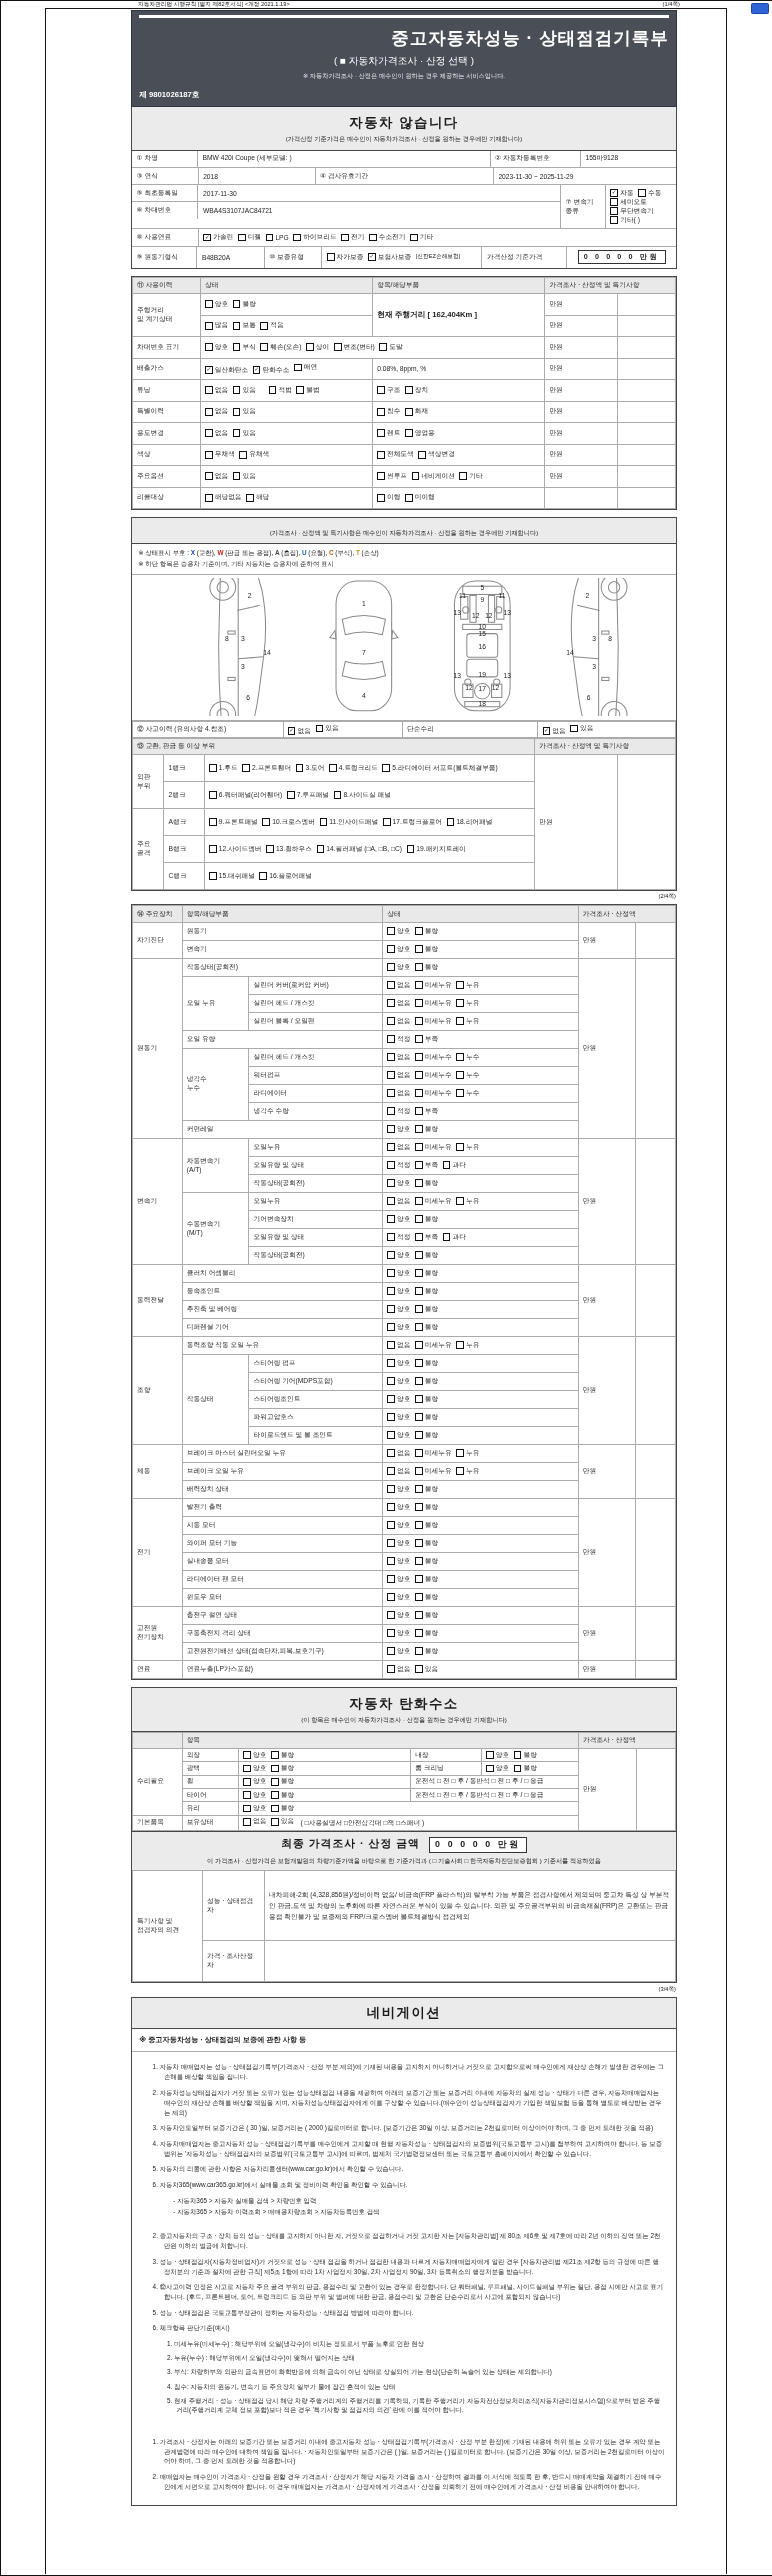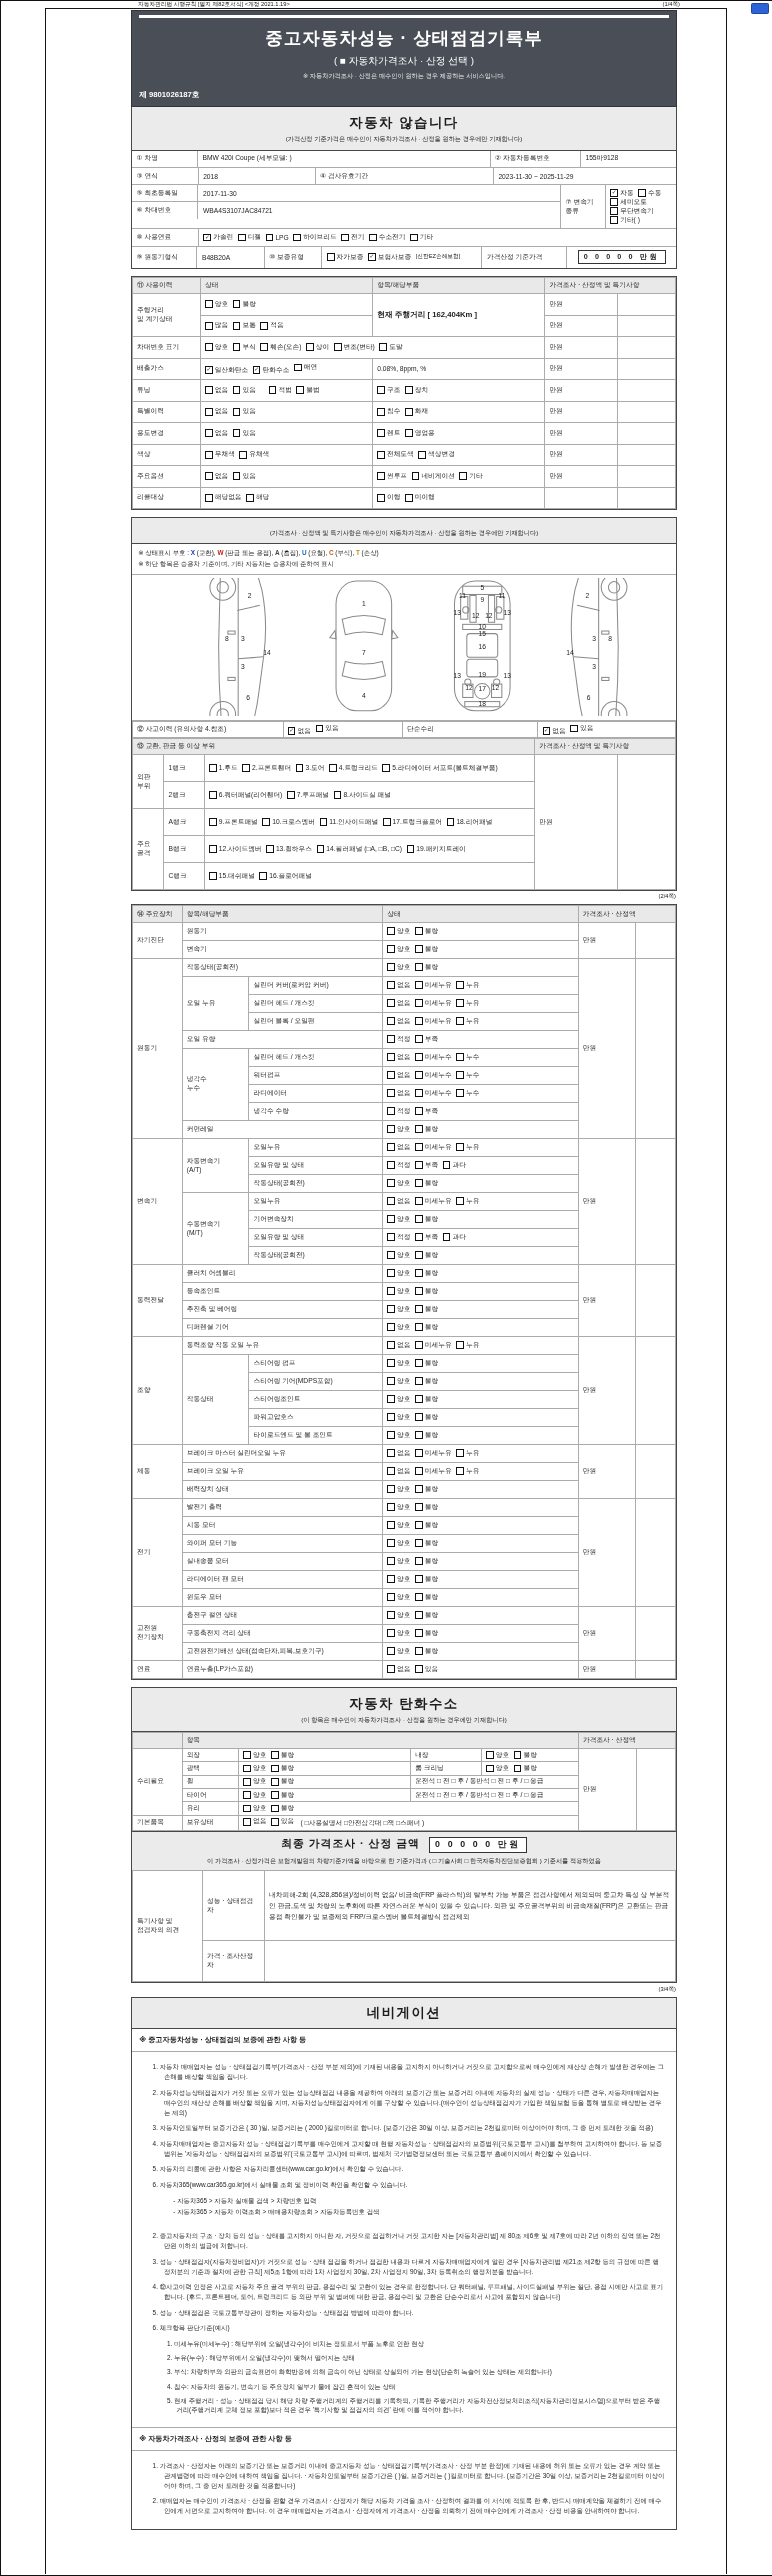--- a/index.html
+++ b/index.html
@@ -9,21 +9,21 @@
   .pagecol{position:absolute;left:45px;top:8.2px;width:680px;height:2565px;
            border-left:1px solid #151515;border-right:1px solid #151515;border-top:1px solid #151515;}
   .metaline{position:absolute;left:138px;top:1px;width:542px;font-size:5.7px;display:flex;justify-content:space-between;color:#111;}
   .blueicon{position:absolute;right:4.1px;top:2.6px;width:15.5px;height:9.8px;background:#2e63d6;border-radius:1.5px;border:0.5px solid #1c47a8;}
   .content{position:absolute;left:131px;top:10.3px;width:546px;}
   .pgmark{font-size:5.7px;text-align:right;margin:2.1px 1px 3.1px 0;color:#111;}
 
   
   .dark{background:#4a4f57;color:#fff;padding:3.1px 7.2px 5.2px;border:1px solid #31343a;}
   .dark .wline{height:2.6px;background:#fff;margin:1px 0 8.2px;}
-  .dk-title{text-align:center;font-size:17.5px;font-weight:bold;letter-spacing:1px;}
+  .dk-title{text-align:right;font-size:17.5px;font-weight:bold;letter-spacing:1px;}
   .dk-sub{text-align:center;font-size:9.8px;margin-top:5.2px;}
   .dk-note{text-align:center;font-size:6.2px;margin-top:4.1px;color:#e8e8e8;}
   .dk-no{font-size:7.7px;font-weight:bold;margin:8.2px 0 1px;}
 
   .sect{border:1px solid #474747;border-top-width:1.5px;margin-top:7.2px;background:#fff;}
   .band{background:#ebebeb;text-align:center;padding:6.7px 0 5.7px;border-bottom:1px solid #474747;}
   .band h2{margin:0;font-size:13.4px;font-weight:bold;letter-spacing:1.5px;}
   .band .bn{font-size:6.2px;margin-top:3.6px;color:#222;}
 
   table{border-collapse:collapse;width:100%;}
@@ -1299,21 +1299,20 @@
         <div class="ni">3.  성능 · 상태점검자(자동차정비업자)가 거짓으로 성능 · 상태 점검을 하거나 점검한 내용과 다르게 자동차매매업자에게 알린 경우 [자동차관리법 제21조 제2항 등의 규정에 따른 행정처분의 기준과 절차에 관한 규칙] 제5조 1항에 따라 1차 사업정지 30일, 2차 사업정지 90일, 3차 등록취소의 행정처분을 받습니다.</div>
         <div class="ni">4.  ⑫사고이력 인정은 사고로 자동차 주요 골격 부위의 판금, 용접수리 및 교환이 있는 경우로 한정합니다. 단 쿼터패널, 루프패널, 사이드실패널 부위는 절단, 용접 시에만 사고로 표기합니다. (후드, 프론트펜더, 도어, 트렁크리드 등 외판 부위 및 범퍼에 대한 판금, 용접수리 및 교환은 단순수리로서 사고에 포함되지 않습니다)</div>
         <div class="ni">5.  성능 · 상태점검은 국토교통부장관이 정하는 자동차성능 · 상태점검 방법에 따라야 합니다.</div>
         <div class="ni">6.  체크항목 판단기준(예시)</div>
         <div class="nsub">1.  미세누유(미세누수) : 해당부위에 오일(냉각수)이 비치는 정도로서 부품 노후로 인한 현상</div>
         <div class="nsub">2.  누유(누수) : 해당부위에서 오일(냉각수)이 맺혀서 떨어지는 상태</div>
         <div class="nsub">3.  부식: 차량하부와 외판의 금속표면이 화학반응에 의해 금속이 아닌 상태로 상실되어 가는 현상(단순히 녹슬어 있는 상태는 제외합니다)</div>
         <div class="nsub">4.  침수: 자동차의 원동기, 변속기 등 주요장치 일부가 물에 잠긴 흔적이 있는 상태</div>
         <div class="nsub">5.  현재 주행거리 · 성능 · 상태점검 당시 해당 차량 주행거리계의 주행거리를 기록하되, 기록한 주행거리가 자동차전산정보처리조직(자동차관리정보시스템)으로부터 받은 주행거리(주행거리계 교체 정보 포함)보다 적은 경우 '특기사항 및 점검자의 의견' 란에 이를 적어야 합니다.</div>
       </div>
-    <div class="nhead ndiv">※ 자동차가격조사 · 산정의 보증에 관한 사항 등</div>
     <div class="nbody" id="notice-items3">
         <div class="ni">1.  가격조사 · 산정자는 아래의 보증기간 또는 보증거리 이내에 중고자동차 성능 · 상태점검기록부(가격조사 · 산정 부분 한정)에 기재된 내용에 허위 또는 오류가 있는 경우 계약 또는 관계법령에 따라 매수인에 대하여 책임을 집니다.  · 자동차인도일부터 보증기간은 (      )일, 보증거리는 (      )킬로미터로 합니다. (보증기간은 30일 이상, 보증거리는 2천킬로미터 이상이어야 하며, 그 중 먼저 도래한 것을 적용합니다)</div>
         <div class="ni">2.  매매업자는 매수인이 가격조사 · 산정을 원할 경우 가격조사 · 산정자가 해당 자동차 가격을 조사 · 산정하여 결과를 이 서식에 적도록 한 후, 반드시 매매계약을 체결하기 전에 매수인에게 서면으로 고지하여야 합니다. 이 경우 매매업자는 가격조사 · 산정자에게 가격조사 · 산정을 의뢰하기 전에 매수인에게 가격조사 · 산정 비용을 안내하여야 합니다.</div>
       </div>
 
   </div>
 
 </div>
 
 

